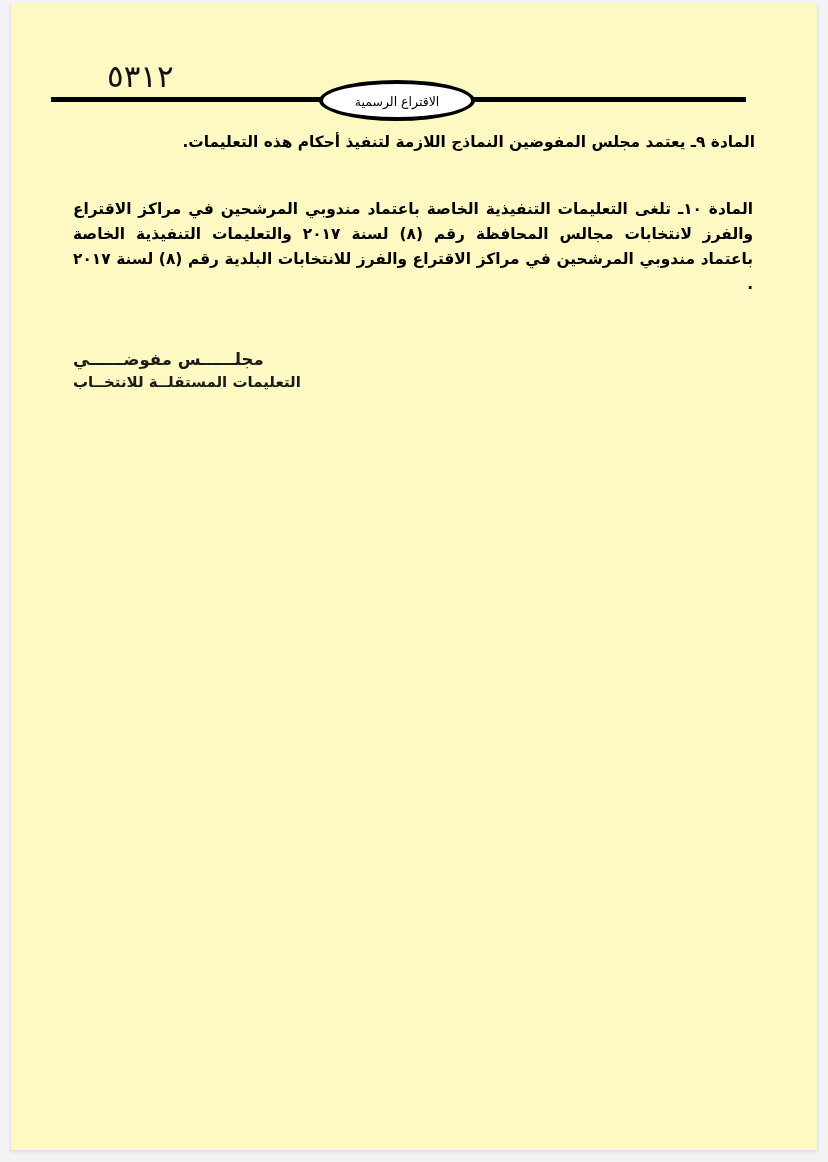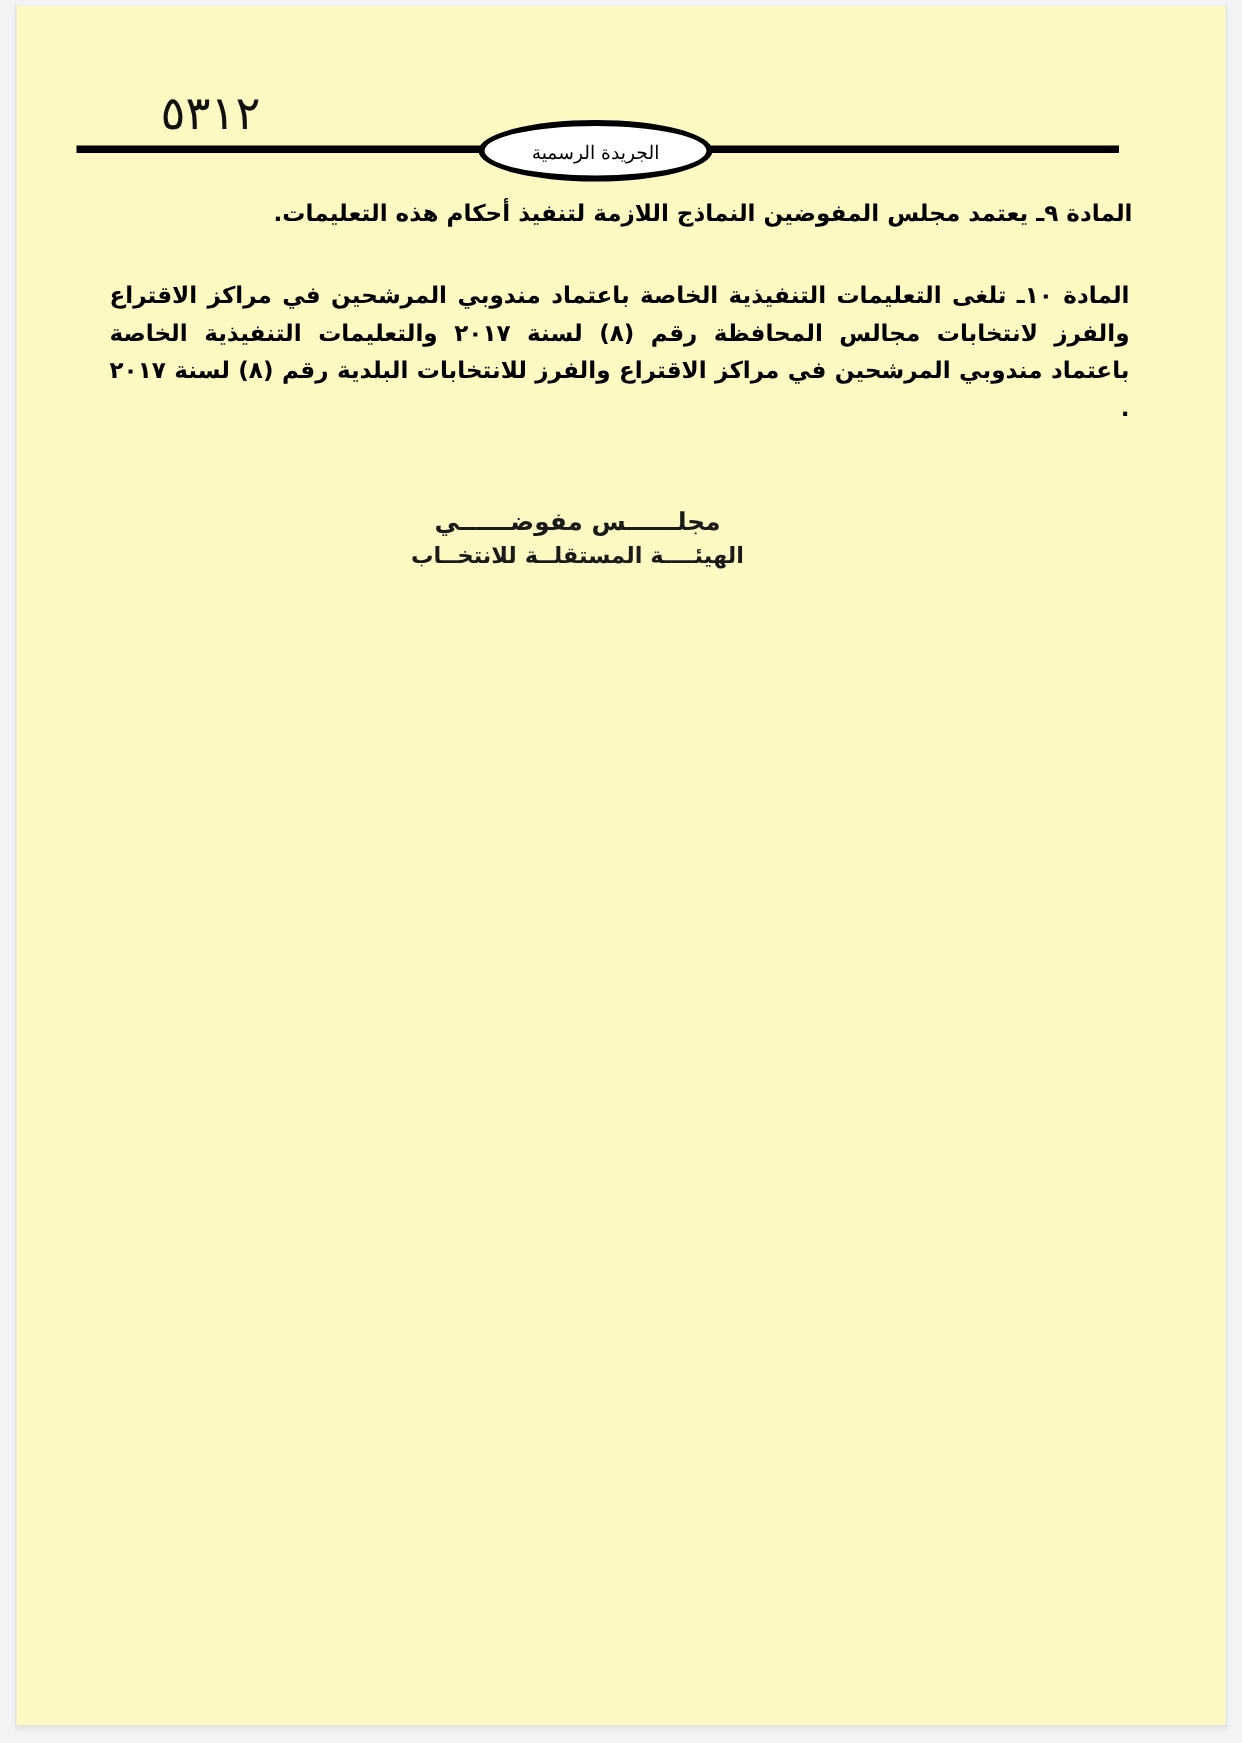--- a/index.html
+++ b/index.html
@@ -105,32 +105,32 @@
   }
 
   .article-9 {
     margin-top: 6px;
     text-align: left;
     text-align-last: right;
     padding-left: 22px;
   }
 
   .article-10 {
-    margin-top: 30px;
+    margin-top: 42px;
     text-align: justify;
     text-align-last: right;
     padding-right: 2px;
   }
 
   
   .signature {
     margin-top: 54px;
     padding-right: 58px;
     direction: rtl;
-    text-align: center;
+    text-align: left;
   }
   .signature-line {
     color: #1a1a1a;
     font-weight: bold;
     white-space: nowrap;
   }
   .signature-council {
     font-size: 16.5px;
     line-height: 1.05;
     letter-spacing: 0px;
@@ -151,33 +151,33 @@
 <div class="page">
 
   <div class="header">
 
     <div class="page-number">٥٣١٢</div>
 
     <div class="rule-left"></div>
     <div class="rule-right"></div>
 
     <div class="gazette-oval">
-      <span class="gazette-oval-label">الجريدة الرسمية</span>
+      <span class="gazette-oval-label">الاقتراع الرسمية</span>
     </div>
 
   </div>
 
   <div class="body-area">
 
     <p class="article article-9">المادة ٩ـ يعتمد مجلس المفوضين النماذج اللازمة لتنفيذ أحكام هذه التعليمات.</p>
 
     <p class="article article-10">المادة ١٠ـ تلغى التعليمات التنفيذية الخاصة باعتماد مندوبي المرشحين في مراكز الاقتراع والفرز لانتخابات مجالس المحافظة رقم (٨) لسنة ٢٠١٧ والتعليمات التنفيذية الخاصة باعتماد مندوبي المرشحين في مراكز الاقتراع والفرز للانتخابات البلدية رقم (٨) لسنة ٢٠١٧ .</p>
 
     <div class="signature">
       <div class="signature-line signature-council">مجلــــــس مفوضــــــي</div>
-      <div class="signature-line signature-authority">الهيئــــة المستقلــة للانتخــاب</div>
+      <div class="signature-line signature-authority">التعليمات المستقلــة للانتخــاب</div>
     </div>
 
     <div class="blank-space"></div>
 
   </div>
 
 </div>
 
 </body></html>

